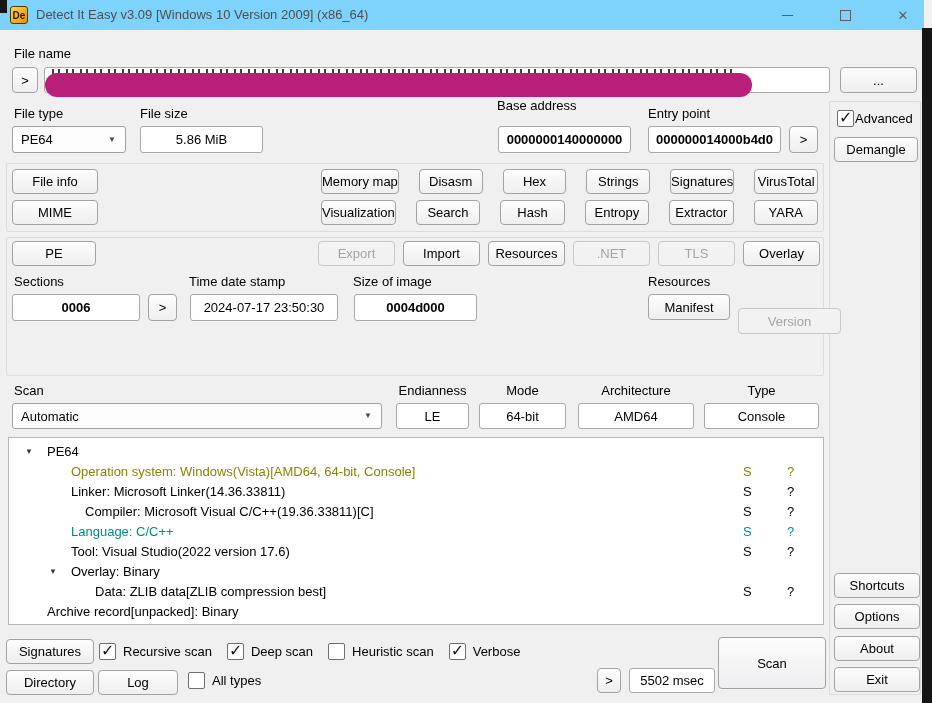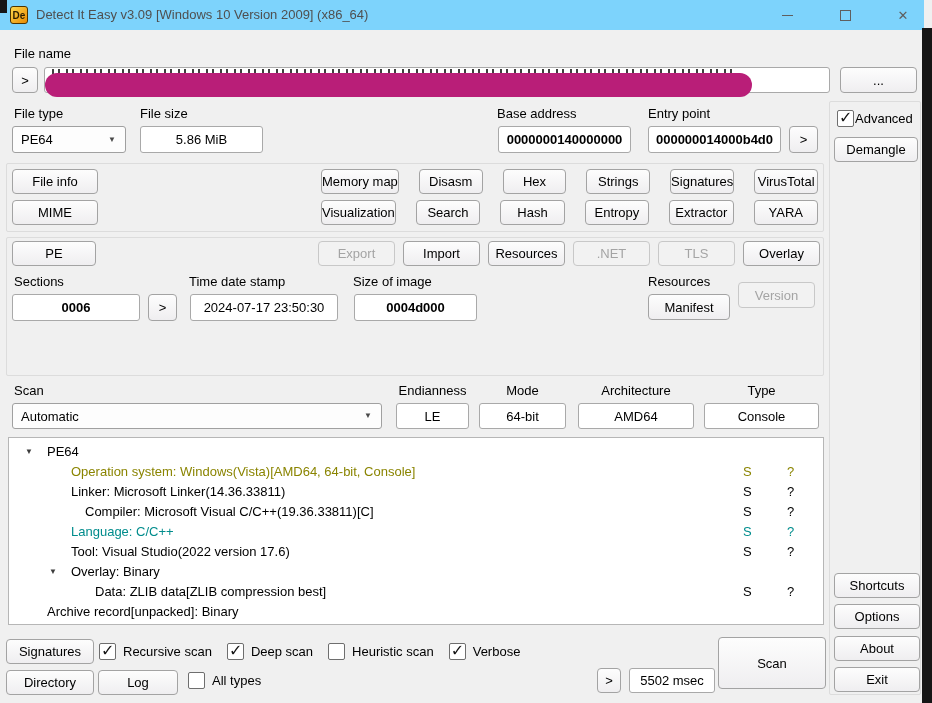--- a/index.html
+++ b/index.html
@@ -93,21 +93,21 @@
   <div id="redaction-bar" style="background: rgb(185, 30, 120);"></div>
   <div class="btn abs" style="left:840px;top:67px;width:77px;height:26px;">...</div>
 
   <div class="lbl" style="left:14px;top:106px;">File type</div>
   <div class="combo" style="left:12px;top:126px;width:114px;height:27px;">
     <span>PE64</span>
     <span class="carrow">▼</span>
   </div>
   <div class="lbl" style="left:140px;top:106px;">File size</div>
   <div class="fld" style="left:140px;top:126px;width:123px;height:27px;">5.86 MiB</div>
-  <div class="lbl" style="left:497px;top:106px;">Base address</div>
+  <div class="lbl" style="left:497px;top:98px;">Base address</div>
   <div class="fld b" style="left:498px;top:126px;width:133px;height:27px;">0000000140000000</div>
   <div class="lbl" style="left:648px;top:106px;">Entry point</div>
   <div class="fld b" style="left:648px;top:126px;width:133px;height:27px;">000000014000b4d0</div>
   <div class="btn abs" style="left:789px;top:126px;width:29px;height:27px;">&gt;</div>
 
   <div class="grp" style="left:829px;top:101px;width:92px;height:594px;"></div>
   <div style="position:absolute;left:837px;top:110px;display:flex;align-items:center;gap:1px;">
     <span class="cb on"></span>
     <span>Advanced</span>
   </div>
@@ -151,21 +151,21 @@
     </div>
   <div class="lbl" style="left:14px;top:274px;">Sections</div>
   <div class="fld b" style="left:12px;top:294px;width:128px;height:27px;">0006</div>
   <div class="btn abs" style="left:148px;top:294px;width:29px;height:27px;">&gt;</div>
   <div class="lbl" style="left:189px;top:274px;">Time date stamp</div>
   <div class="fld" style="left:190px;top:294px;width:148px;height:27px;">2024-07-17 23:50:30</div>
   <div class="lbl" style="left:353px;top:274px;">Size of image</div>
   <div class="fld b" style="left:354px;top:294px;width:123px;height:27px;">0004d000</div>
   <div class="lbl" style="left:648px;top:274px;">Resources</div>
   <div class="btn abs" style="left:648px;top:294px;width:82px;height:26px;">Manifest</div>
-  <div class="btn abs dis" style="left:738px;top:282px;width:77px;height:26px;">Version</div>
+  <div class="btn abs dis" style="left:738px;top:308px;width:103px;height:26px;">Version</div>
 
   <div class="lbl" style="left:14px;top:383px;">Scan</div>
   <div class="combo" style="left:12px;top:403px;width:370px;height:26px;">
     <span>Automatic</span>
     <span class="carrow">▼</span>
   </div>
   <div class="lbl c" style="left:396px;top:383px;width:73px;">Endianness</div>
   <div class="fld" style="left:396px;top:403px;width:73px;height:26px;">LE</div>
   <div class="lbl c" style="left:479px;top:383px;width:87px;">Mode</div>
   <div class="fld" style="left:479px;top:403px;width:87px;height:26px;">64-bit</div>

